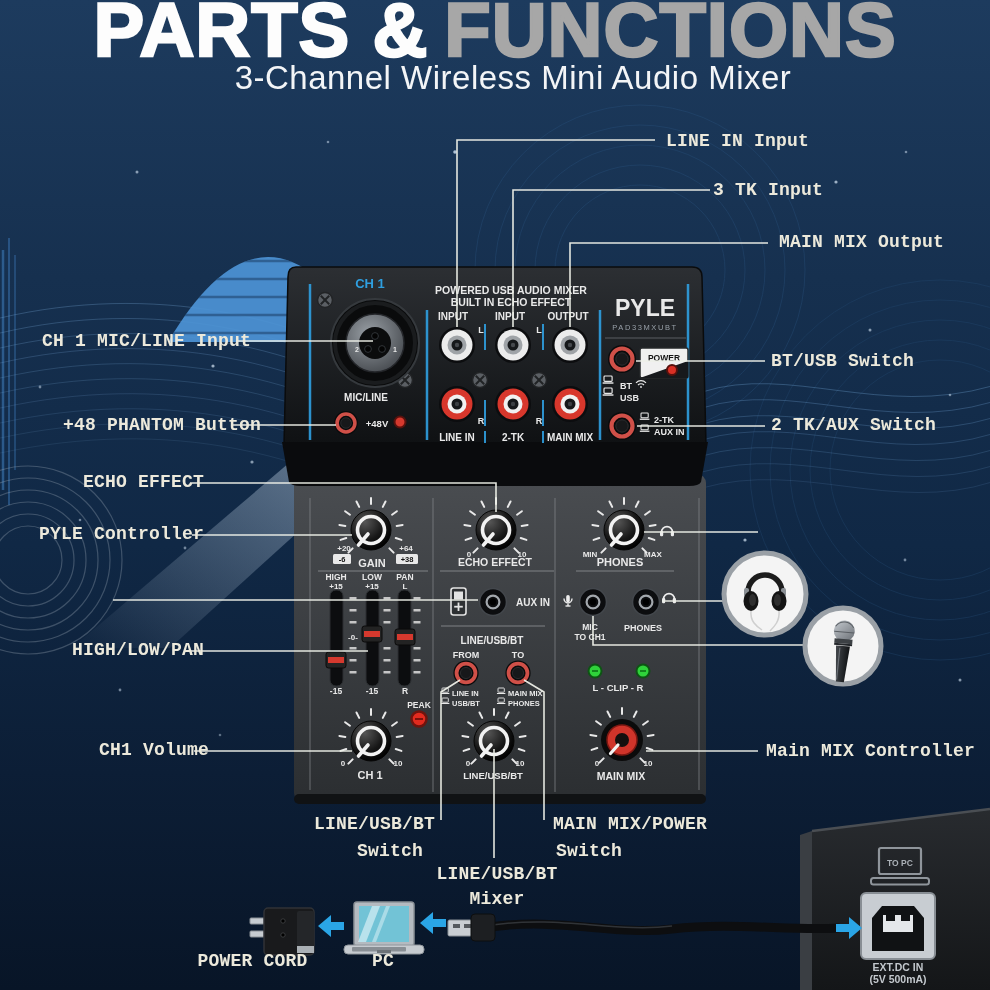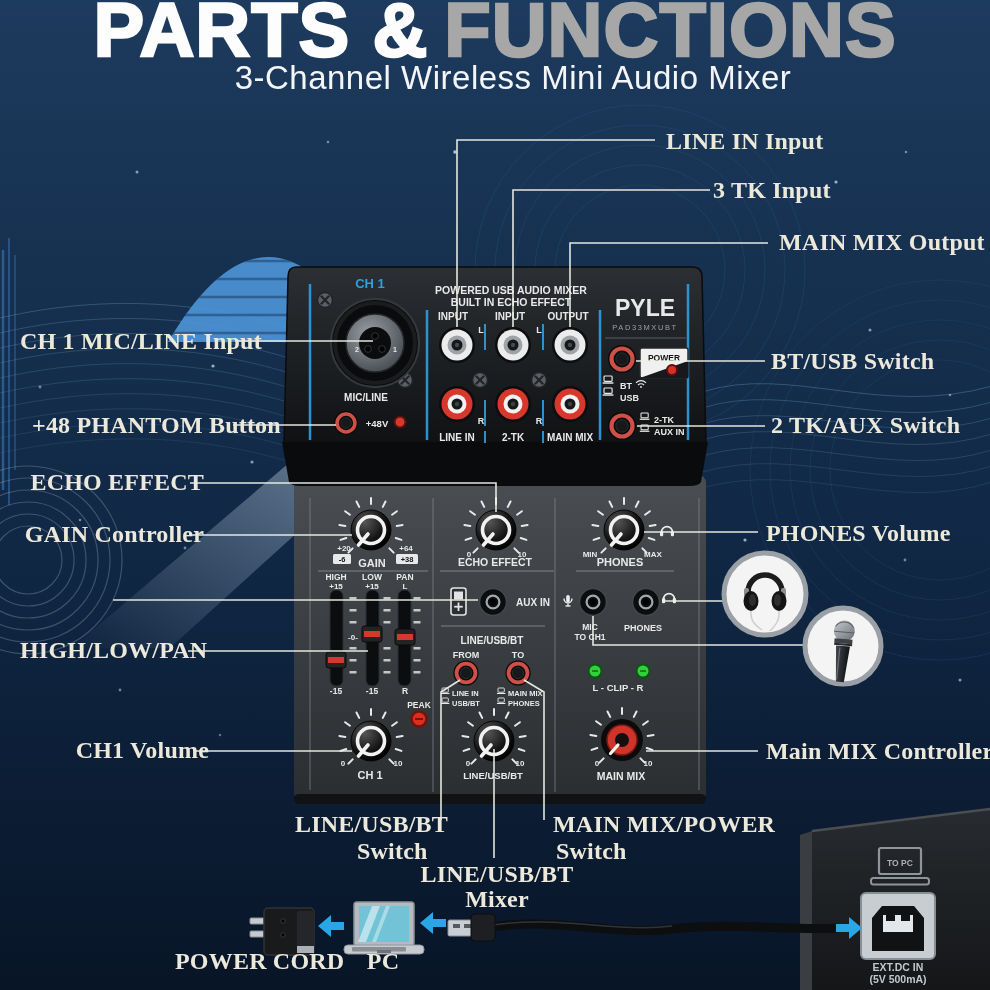--- a/index.html
+++ b/index.html
@@ -8,21 +8,21 @@
     font-family:"Liberation Sans",sans-serif;}
   .stage svg.gfx{position:absolute;left:0;top:0;z-index:1;}
   .hud{position:absolute;z-index:2;}
   .title{left:0;top:-14px;width:100%;text-align:center;white-space:nowrap;
     font-family:"Liberation Sans",sans-serif;font-weight:700;font-size:76px;letter-spacing:1px;}
   .t-w{color:#fdfdfd;-webkit-text-stroke:2.5px #fdfdfd;}
   .t-g{color:#a7a7a7;-webkit-text-stroke:2.5px #a7a7a7;margin-left:16px;}
   .subtitle{left:0;top:59px;width:100%;text-align:center;color:#f3f5f7;
     font-family:"Liberation Sans",sans-serif;font-weight:400;font-size:33px;letter-spacing:.5px;padding-left:18px;}
   .lbl{position:absolute;z-index:2;white-space:nowrap;color:#ece9db;
-    font-family:Liberation Serif, serif;font-weight:700;font-size:24px;line-height:22px;letter-spacing:.2px;}
+    font-family:Liberation Mono, monospace;font-weight:700;font-size:18px;line-height:22px;letter-spacing:.2px;}
   .lbl.r{text-align:right;margin-left:20px;}
   .lbl.c{text-align:center;}
   svg text{font-family:"Liberation Sans",sans-serif;font-weight:700;fill:#e9e9e9;text-anchor:middle;}
   svg text.ts{text-anchor:start;}
   .f7{font-size:7px}.f75{font-size:7.5px}.f8{font-size:8px}.f85{font-size:8.5px}
   .f9{font-size:9px}.f95{font-size:9.5px}.f10{font-size:10px}.f105{font-size:10.5px}
   .f11{font-size:11px}.f13{font-size:13px}.f23{font-size:23px}
   .dark{fill:#141414}.blue{fill:#2f9fe0}.gray{fill:#98a0a8;font-weight:400;letter-spacing:1.6px}
   .ltgray{fill:#aab0b6}.portgray{fill:#c3c8cd}
 </style>
@@ -540,26 +540,25 @@
   <span class="t-w">PARTS &amp;</span><span class="t-g">FUNCTIONS</span>
 </div>
 <div class="hud subtitle">3-Channel Wireless Mini Audio Mixer</div>
 
 <div class="lbl" style="left:666px;top:130px">LINE IN Input</div>
 <div class="lbl" style="left:713px;top:179px">3 TK Input</div>
 <div class="lbl" style="left:779px;top:231px">MAIN MIX Output</div>
 <div class="lbl r" style="left:0;width:231px;top:330px">CH 1 MIC/LINE Input</div>
 <div class="lbl r" style="left:12px;width:229px;top:414px">+48 PHANTOM Button</div>
 <div class="lbl r" style="left:0;width:184px;top:471px">ECHO EFFECT</div>
-<div class="lbl r" style="left:0;width:184px;top:523px">GAIN Controller</div>
+<div class="lbl r" style="left:0;width:184px;top:523px">PYLE Controller</div>
 <div class="lbl r" style="left:0;width:184px;top:639px">HIGH/LOW/PAN</div>
 <div class="lbl r" style="left:0;width:189px;top:739px">CH1 Volume</div>
 <div class="lbl" style="left:771px;top:350px">BT/USB Switch</div>
 <div class="lbl" style="left:771px;top:414px">2 TK/AUX Switch</div>
-<div class="lbl" style="left:766px;top:522px">PHONES Volume</div>
 <div class="lbl" style="left:766px;top:740px">Main MIX Controller</div>
 <div class="lbl r" style="left:275px;width:140px;top:813px">LINE/USB/BT</div>
 <div class="lbl" style="left:357px;top:840px">Switch</div>
 <div class="lbl c" style="left:417px;width:160px;top:863px">LINE/USB/BT</div>
 <div class="lbl c" style="left:417px;width:160px;top:888px">Mixer</div>
 <div class="lbl" style="left:553px;top:813px">MAIN MIX/POWER</div>
 <div class="lbl" style="left:556px;top:840px">Switch</div>
 <div class="lbl c" style="left:175px;width:155px;top:950px">POWER CORD</div>
 <div class="lbl c" style="left:352px;width:62px;top:950px">PC</div>
 

